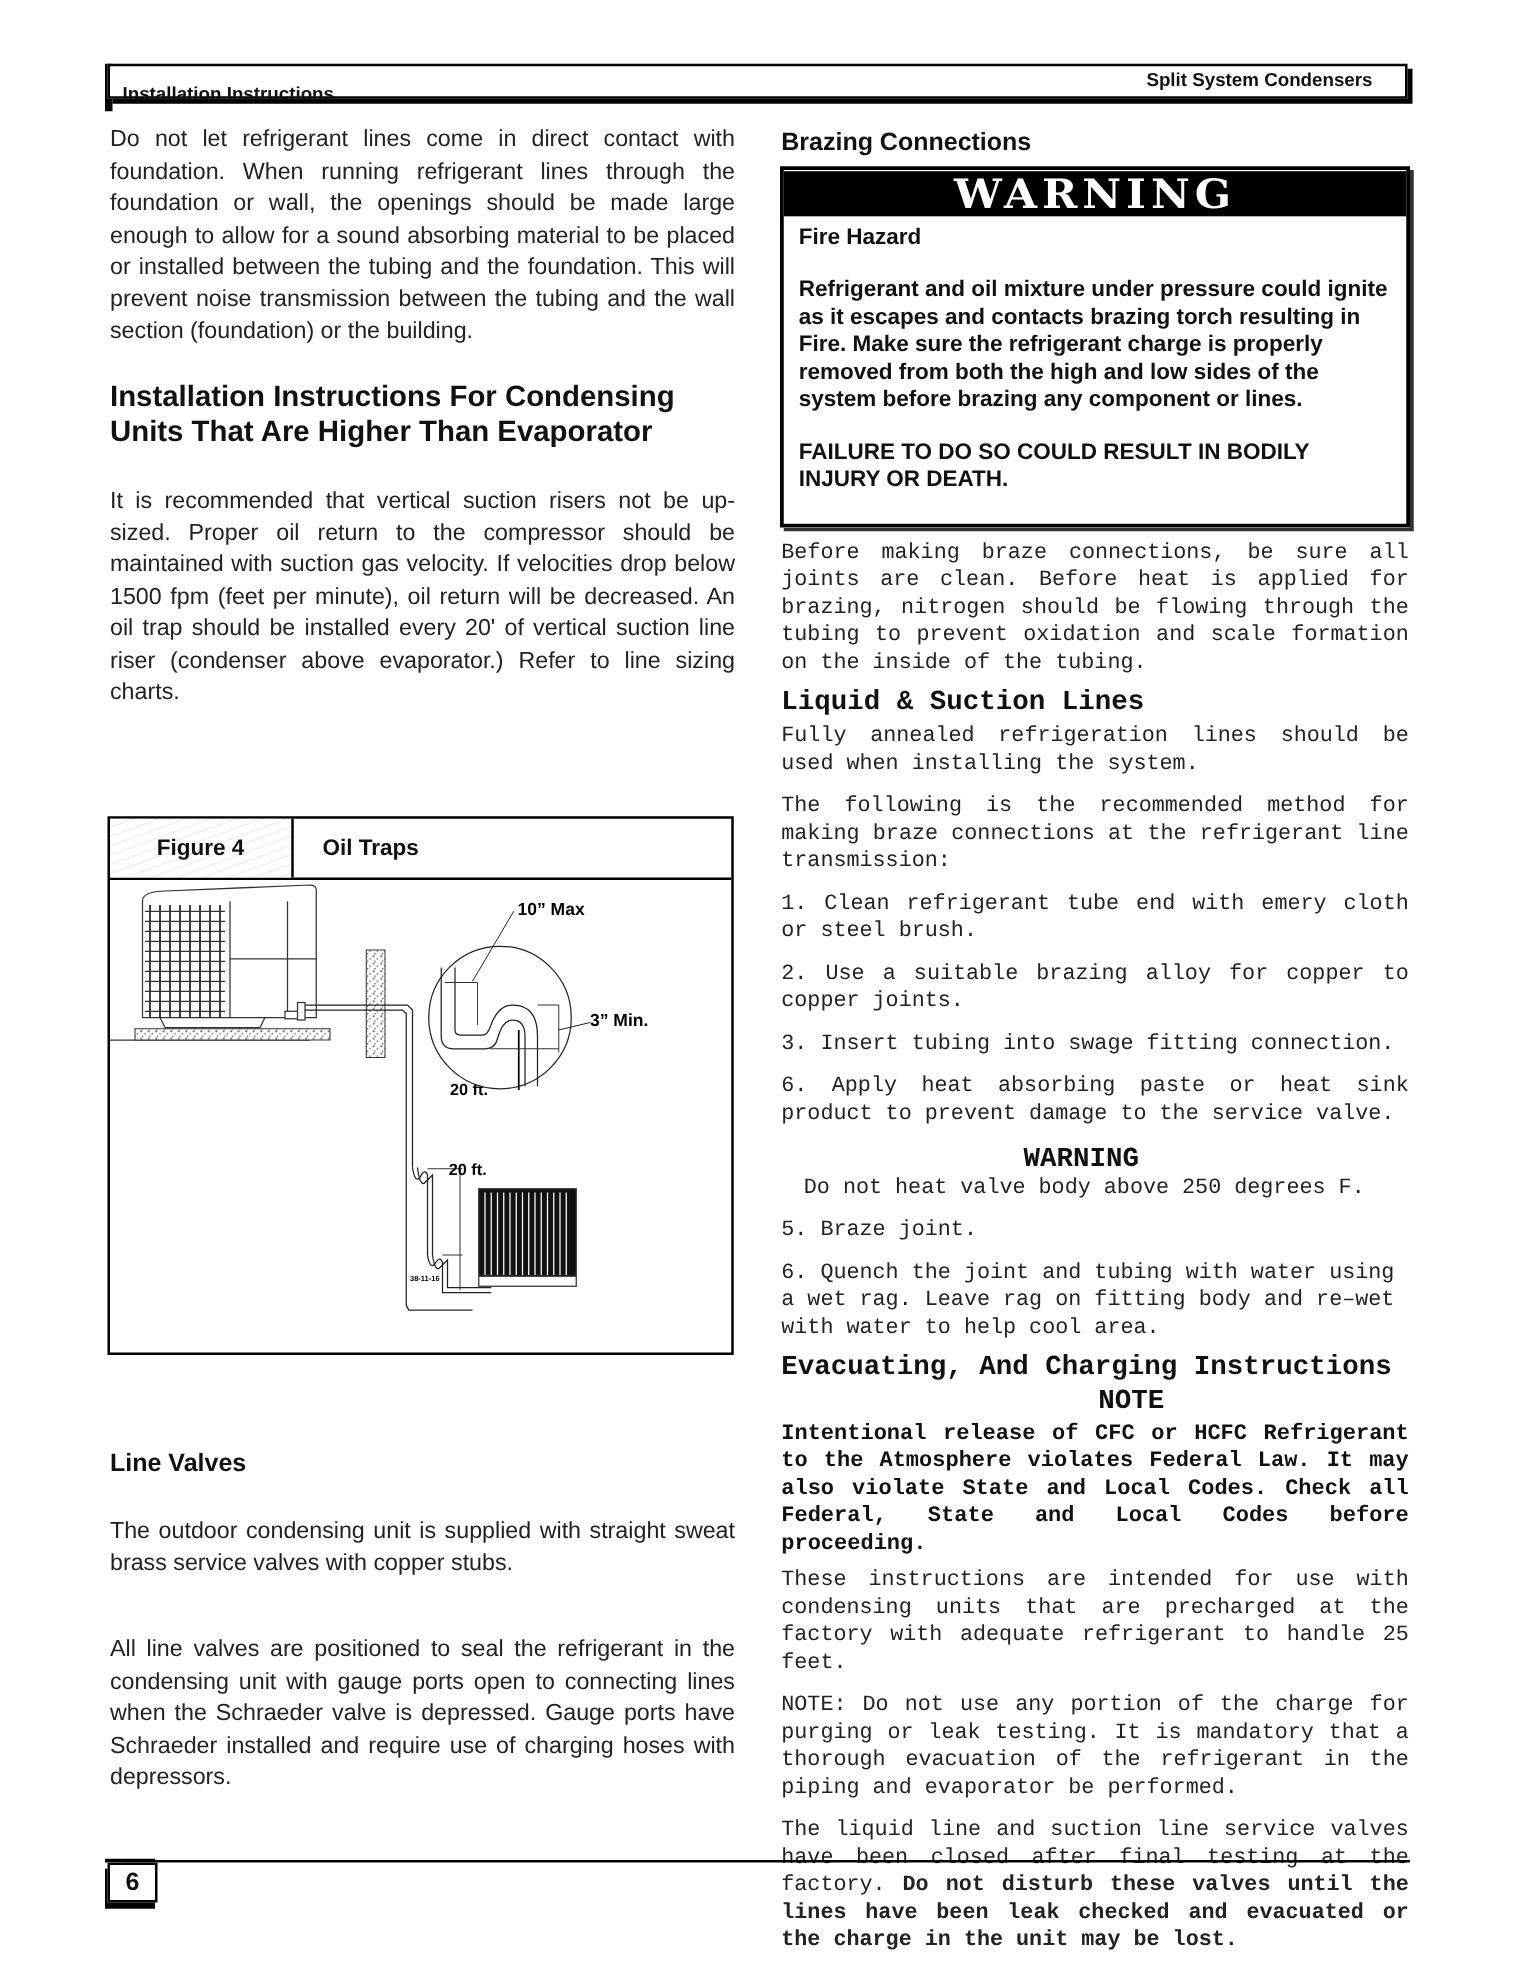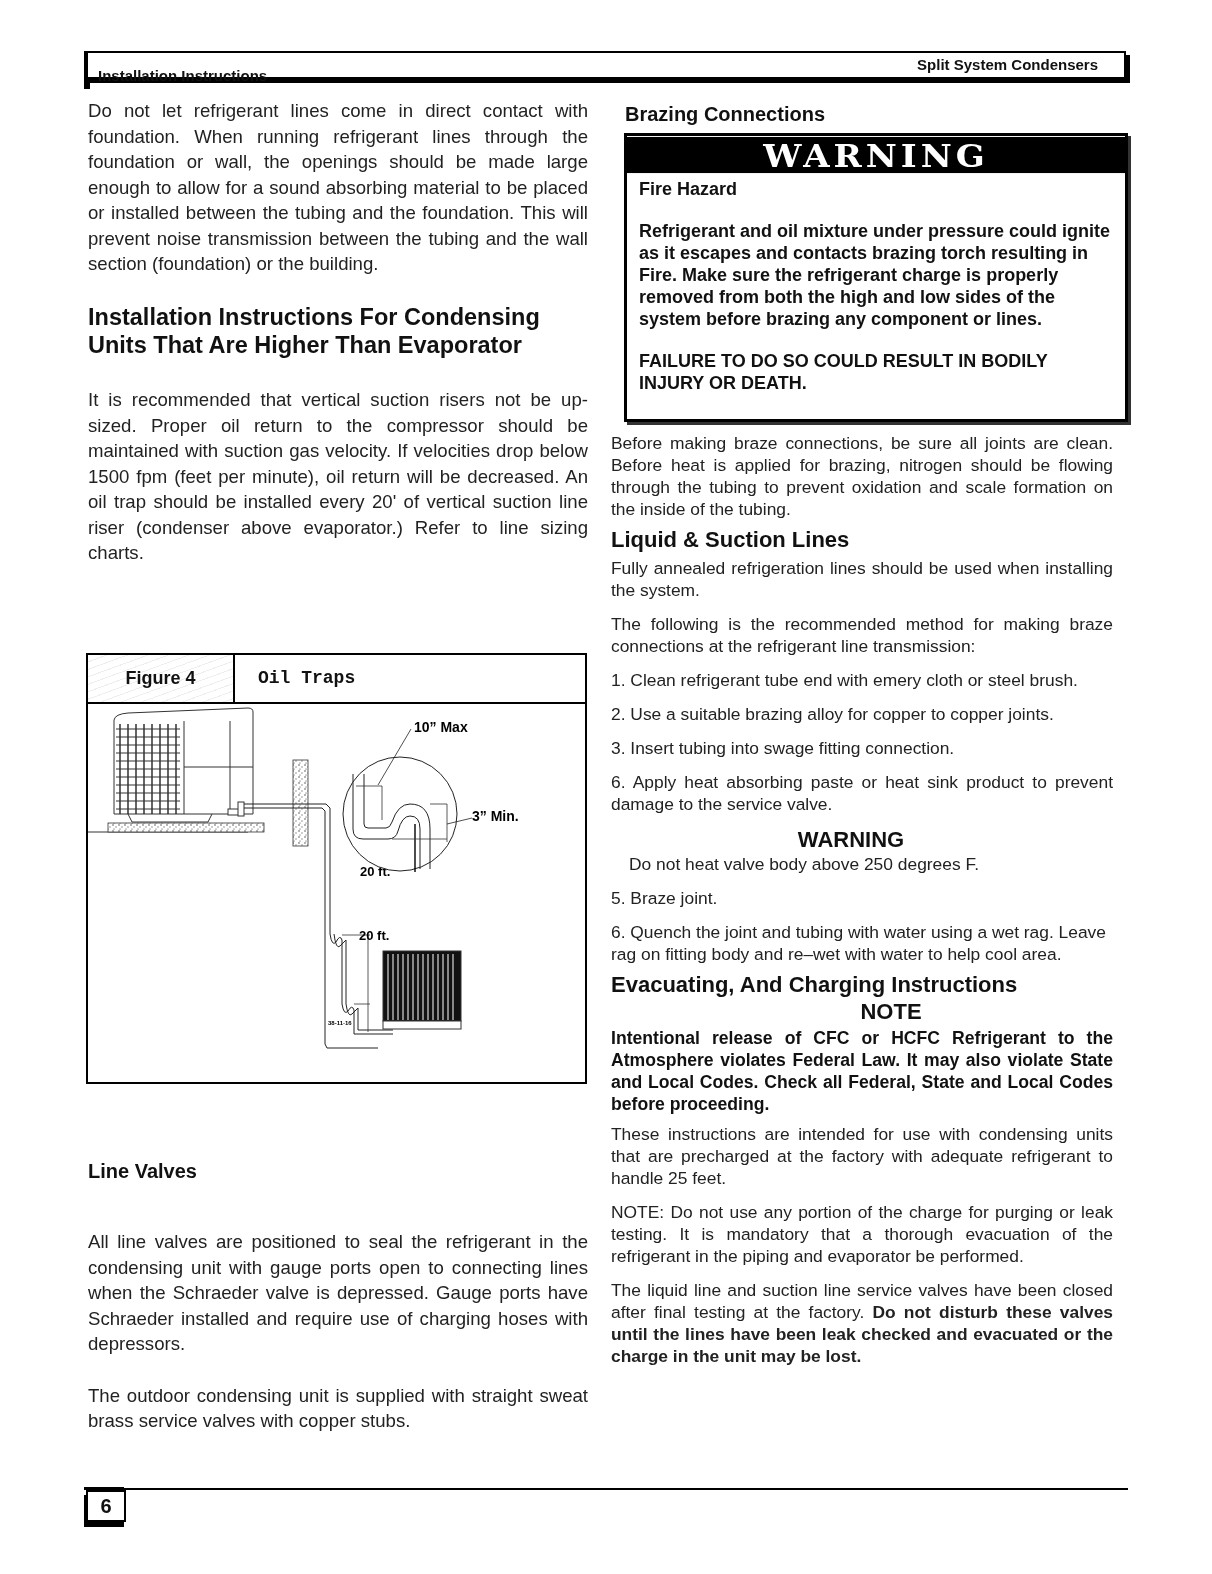--- a/index.html
+++ b/index.html
@@ -19,21 +19,21 @@
   .h2 { font-size: 20px; font-weight: bold; line-height: 28px; margin: 0; color:#111; }
   .h2b { font-size: 22px; font-weight: bold; line-height: 27px; margin: 0; color:#111; }
 
   
   .fig { position: absolute; left: 86px; top: 653px; width: 497px; height: 427px;
          border: 2px solid #000; }
   .fig .fh { position: absolute; left: 0; top: 0; width: 497px; height: 47px; border-bottom: 2px solid #000; }
   .fig .fnum { position: absolute; left: 0; top: 0; width: 145px; height: 47px; border-right: 2px solid #000;
                font-size: 18px; font-weight: bold; display:flex; align-items:center; justify-content:center;
                background: repeating-linear-gradient(160deg, #fff 0 6px, #eee 6px 7px); }
-  .fig .ftitle { position: absolute; left: 170px; top: 13px; font-size: 18px; font-weight: bold; font-family: Liberation Mono, monospace; }
+  .fig .ftitle { position: absolute; left: 170px; top: 13px; font-size: 18px; font-weight: bold; }
   .fig svg { position: absolute; left: 0; top: 49px; }
 
   
   .warn { position: absolute; left: 624px; top: 133px; width: 498px; height: 283px;
           border: 3px solid #000; box-shadow: 3px 3px 0 #333; }
   .warn .wbar { height: 38px; background: #000; color: #fff; text-align: center;
                 font-family: "DejaVu Serif", serif; font-weight: 900; font-size: 34px; letter-spacing: 4px;
                 line-height: 40px; transform: scaleY(0.95); }
   .warn .wbody { padding: 4px 10px 0 12px; }
   .warn .wt { font-size: 18px; font-weight: bold; line-height: 22px; margin: 0 0 20px 0; }
@@ -174,38 +174,38 @@
       <line x1="290" y1="81" x2="323" y2="25" stroke="#222" stroke-width="0.8"></line>
       <line x1="359" y1="120" x2="384" y2="114" stroke="#222" stroke-width="0.8"></line>
     </g>
     <text x="326" y="28" font-family="Liberation Sans, sans-serif" font-size="14" font-weight="bold">10” Max</text>
     <text x="384" y="117" font-family="Liberation Sans, sans-serif" font-size="14" font-weight="bold">3” Min.</text>
   </svg>
 </div>
 
 <div class="col" style="left:88px; top:1157px; width:500px;">
   <h2 class="h2">Line Valves</h2>
+  <p class="p" style="margin-top:26px;">The outdoor condensing unit is supplied with straight sweat brass service valves with copper stubs.</p>
   <p class="p" style="margin-top:44px;">All line valves are positioned to seal the refrigerant in the condensing unit with gauge ports open to connecting lines when the Schraeder valve is depressed.  Gauge ports have Schraeder installed and require use of charging hoses with depressors.</p>
-  <p class="p" style="margin-top:26px;">The outdoor condensing unit is supplied with straight sweat brass service valves with copper stubs.</p>
 </div>
 
 <div class="col" style="left:625px; top:100px; width:500px;">
   <h2 class="h2">Brazing Connections</h2>
 </div>
 
 <div class="warn">
   <div class="wbar">WARNING</div>
   <div class="wbody">
     <p class="wt">Fire Hazard</p>
     <p class="wp">Refrigerant and oil mixture under pressure could ignite as it escapes and contacts brazing torch resulting in Fire. Make sure the refrigerant charge is properly removed from both the high and low sides of the system before brazing any component or lines.</p>
     <p class="wu" style="font-weight:normal; color:#111; font-weight:600;">FAILURE TO DO SO COULD RESULT IN BODILY INJURY OR DEATH.</p>
   </div>
 </div>
 
-<div class="col" style="left:611px; top:432px; width:502px;">
+<div class="col" style="left:625px; top:432px; width:502px;font-family:Liberation Mono, monospace;">
   <p class="p sm">Before making braze connections, be sure all joints are clean.  Before heat is applied for brazing, nitrogen should be flowing through the tubing to prevent oxidation  and scale formation on the inside of the tubing.</p>
   <h2 class="h2b" style="margin-top:6px;">Liquid &amp; Suction Lines</h2>
   <p class="p sm" style="margin-top:4px;">Fully annealed refrigeration lines should be used when installing the system.</p>
   <p class="p sm" style="margin-top:12px;">The following is the recommended method for making braze connections at the refrigerant line transmission:</p>
   <p class="p sm" style="margin-top:12px;">1.  Clean refrigerant tube end with emery cloth or steel brush.</p>
   <p class="p sm" style="margin-top:12px;">2.  Use a suitable brazing alloy for copper to copper joints.</p>
   <p class="p sm" style="margin-top:12px;">3.  Insert tubing into swage fitting connection.</p>
   <p class="p sm" style="margin-top:12px;">6.  Apply heat absorbing paste or heat sink product to prevent damage to the service valve.</p>
   <div class="center caution" style="margin-top:12px; width:480px;">WARNING</div>
   <p class="p sm" style="margin-left:18px; text-align:left;">Do not heat valve body above 250 degrees F.</p>

